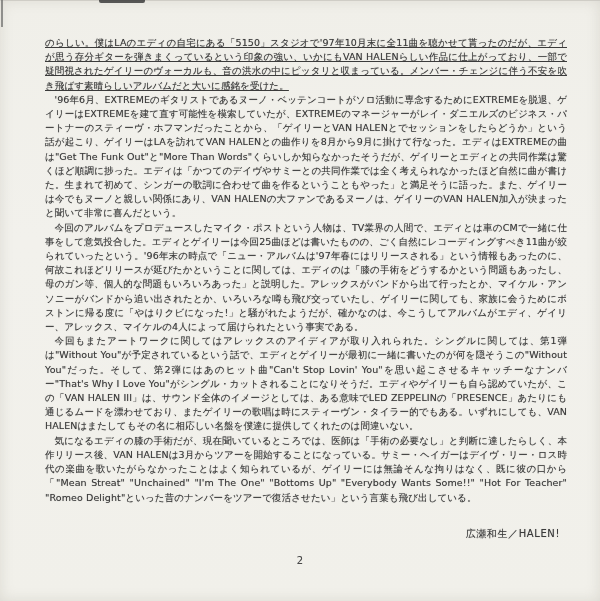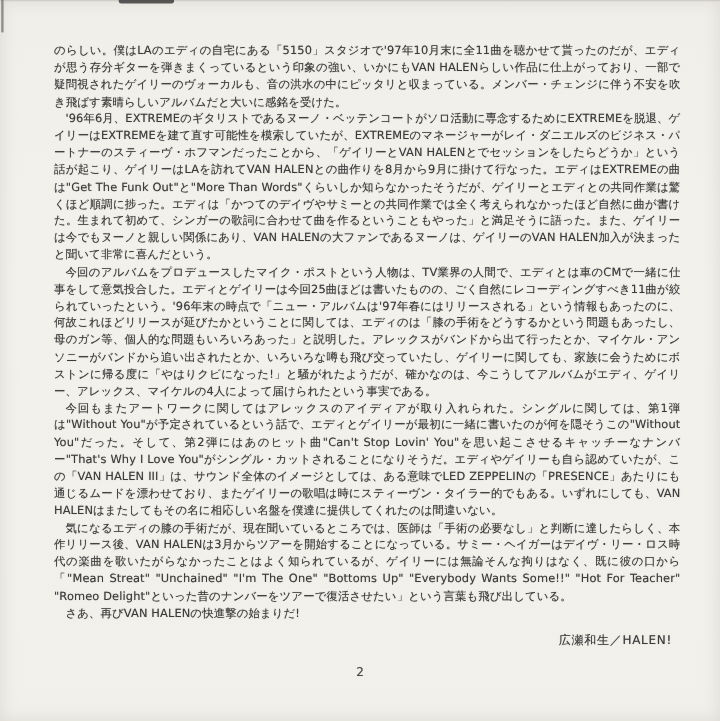--- a/index.html
+++ b/index.html
@@ -54,20 +54,21 @@
     text-align: justify;
     text-shadow: 0 0 0.7px rgba(70,70,70,0.55);
     letter-spacing: 0.1px;
   }
   .text-block p {
     margin: 0;
     text-indent: 1em;
   }
   .text-block p.no-indent {
     text-indent: 0;
+    text-decoration: underline;
   }
   .credit {
     position: absolute;
     right: 40px;
     top: 527px;
     color: #3b3b3b;
     font-size: 10px;
     letter-spacing: 0.6px;
     text-shadow: 0 0 0.7px rgba(70,70,70,0.55);
   }
@@ -90,20 +91,19 @@
   <div class="artifact-top-edge"></div>
   <div class="artifact-top-bar"></div>
   <div class="artifact-left-line"></div>
 
   <div class="text-block">
     <p class="no-indent">のらしい。僕はLAのエディの自宅にある「5150」スタジオで'97年10月末に全11曲を聴かせて貰ったのだが、エディが思う存分ギターを弾きまくっているという印象の強い、いかにもVAN HALENらしい作品に仕上がっており、一部で疑問視されたゲイリーのヴォーカルも、音の洪水の中にピッタリと収まっている。メンバー・チェンジに伴う不安を吹き飛ばす素晴らしいアルバムだと大いに感銘を受けた。</p>
     <p>'96年6月、EXTREMEのギタリストであるヌーノ・ベッテンコートがソロ活動に専念するためにEXTREMEを脱退、ゲイリーはEXTREMEを建て直す可能性を模索していたが、EXTREMEのマネージャーがレイ・ダニエルズのビジネス・パートナーのスティーヴ・ホフマンだったことから、「ゲイリーとVAN HALENとでセッションをしたらどうか」という話が起こり、ゲイリーはLAを訪れてVAN HALENとの曲作りを8月から9月に掛けて行なった。エディはEXTREMEの曲は"Get The Funk Out"と"More Than Words"くらいしか知らなかったそうだが、ゲイリーとエディとの共同作業は驚くほど順調に捗った。エディは「かつてのデイヴやサミーとの共同作業では全く考えられなかったほど自然に曲が書けた。生まれて初めて、シンガーの歌詞に合わせて曲を作るということもやった」と満足そうに語った。また、ゲイリーは今でもヌーノと親しい関係にあり、VAN HALENの大ファンであるヌーノは、ゲイリーのVAN HALEN加入が決まったと聞いて非常に喜んだという。</p>
     <p>今回のアルバムをプロデュースしたマイク・ポストという人物は、TV業界の人間で、エディとは車のCMで一緒に仕事をして意気投合した。エディとゲイリーは今回25曲ほどは書いたものの、ごく自然にレコーディングすべき11曲が絞られていったという。'96年末の時点で「ニュー・アルバムは'97年春にはリリースされる」という情報もあったのに、何故これほどリリースが延びたかということに関しては、エディのは「膝の手術をどうするかという問題もあったし、母のガン等、個人的な問題もいろいろあった」と説明した。アレックスがバンドから出て行ったとか、マイケル・アンソニーがバンドから追い出されたとか、いろいろな噂も飛び交っていたし、ゲイリーに関しても、家族に会うためにボストンに帰る度に「やはりクビになった!」と騒がれたようだが、確かなのは、今こうしてアルバムがエディ、ゲイリー、アレックス、マイケルの4人によって届けられたという事実である。</p>
     <p>今回もまたアートワークに関してはアレックスのアイディアが取り入れられた。シングルに関しては、第1弾は"Without You"が予定されているという話で、エディとゲイリーが最初に一緒に書いたのが何を隠そうこの"Without You"だった。そして、第2弾にはあのヒット曲"Can't Stop Lovin' You"を思い起こさせるキャッチーなナンバー"That's Why I Love You"がシングル・カットされることになりそうだ。エディやゲイリーも自ら認めていたが、この「VAN HALEN III」は、サウンド全体のイメージとしては、ある意味でLED ZEPPELINの「PRESENCE」あたりにも通じるムードを漂わせており、またゲイリーの歌唱は時にスティーヴン・タイラー的でもある。いずれにしても、VAN HALENはまたしてもその名に相応しい名盤を僕達に提供してくれたのは間違いない。</p>
     <p>気になるエディの膝の手術だが、現在聞いているところでは、医師は「手術の必要なし」と判断に達したらしく、本作リリース後、VAN HALENは3月からツアーを開始することになっている。サミー・ヘイガーはデイヴ・リー・ロス時代の楽曲を歌いたがらなかったことはよく知られているが、ゲイリーには無論そんな拘りはなく、既に彼の口から「"Mean Streat" "Unchained" "I'm The One" "Bottoms Up" "Everybody Wants Some!!" "Hot For Teacher" "Romeo Delight"といった昔のナンバーをツアーで復活させたい」という言葉も飛び出している。</p>
-    <p>さあ、再びVAN HALENの快進撃の始まりだ!</p>
   </div>
 
   <div class="credit">広瀬和生／HALEN!</div>
 
   <div class="page-number">2</div>
 
 </div>
 
 </body></html>

